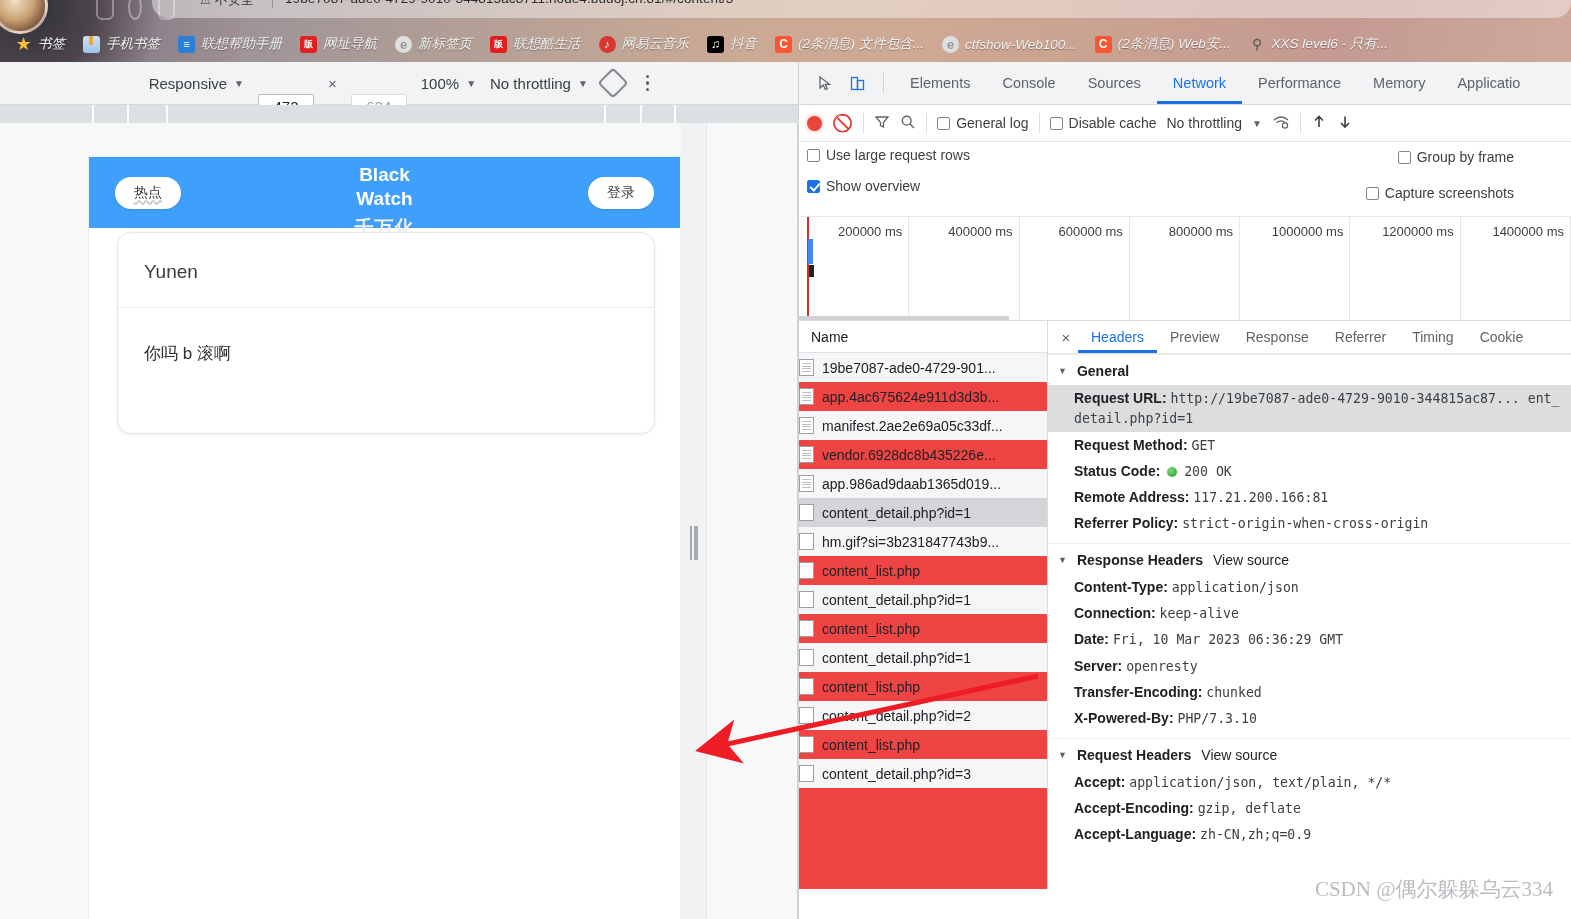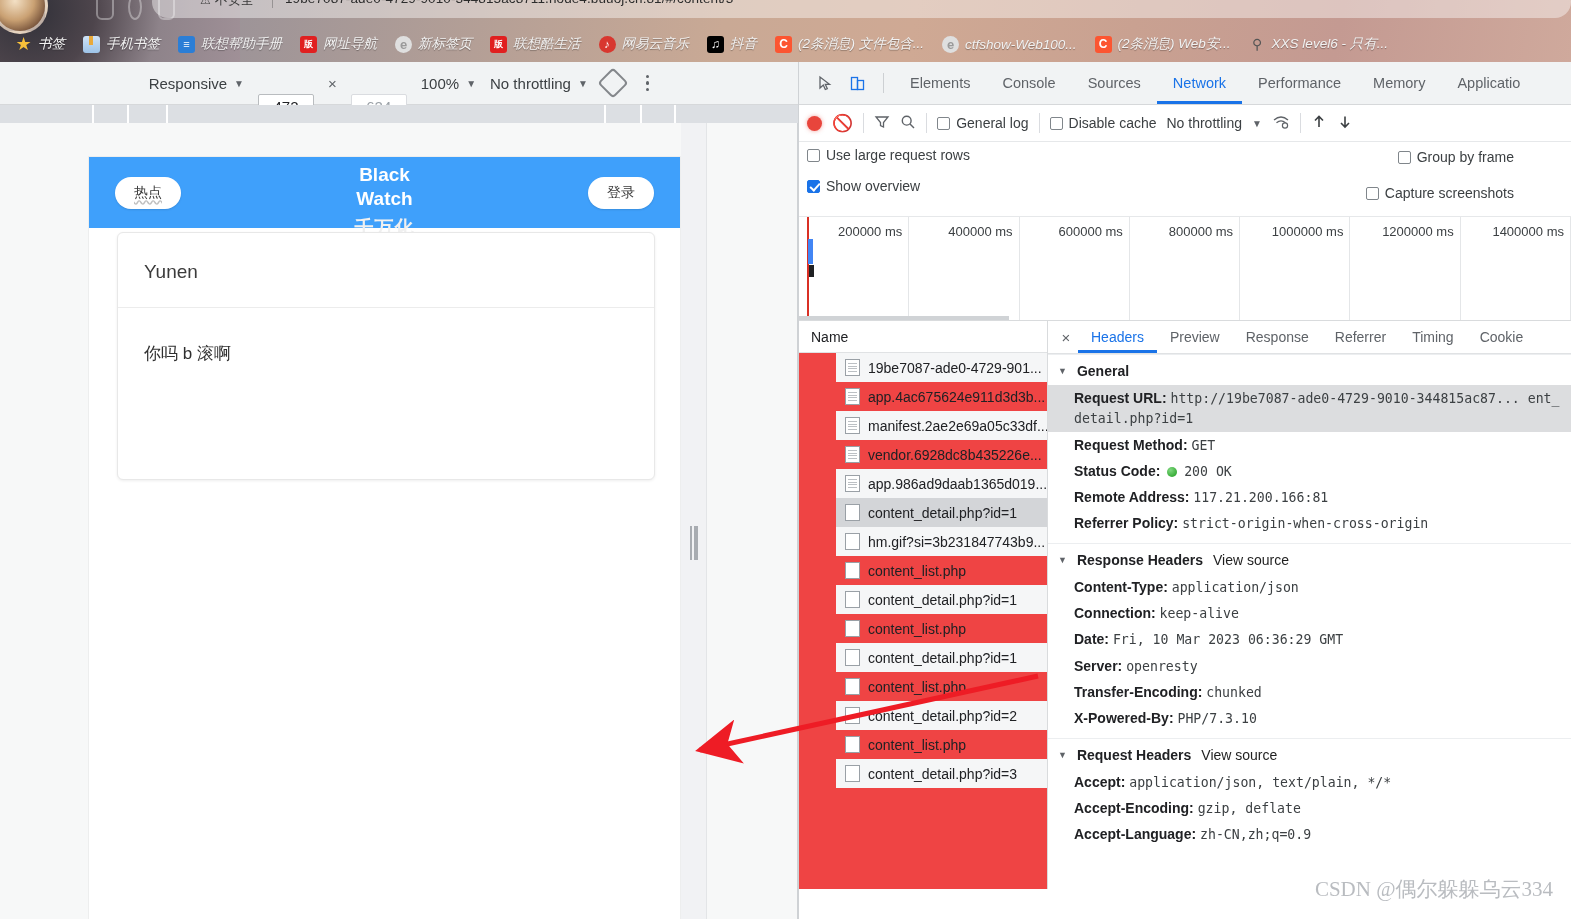--- a/index.html
+++ b/index.html
@@ -127,22 +127,22 @@
   .pill.plain { text-decoration:none; }
   .app-title {
     position:absolute; left:50%; transform:translateX(-50%); top:6px;
     color:#fff; font-size:19px; font-weight:bold; line-height:1.25; text-align:center; width:120px;
   }
   .ghost-text {
     position:absolute; left:50%; transform:translateX(-50%); top:58px;
     color:#f0f0f0; font-size:19px; font-weight:bold; white-space:nowrap; letter-spacing:1px;
   }
   .card {
-    position:absolute; left:28px; top:75px; width:538px; height:248px;
-    background:#fff; border:1px solid #e8e8e8; border-radius:6px;
+    position:absolute; left:28px; top:75px; width:538px; height:202px;
+    background:#fff; border:1px solid #e8e8e8; border-radius:14px;
     box-shadow:0 1px 3px rgba(0,0,0,.07);
   }
   .card-title { font-size:19px; color:#3b3b3b; padding:28px 26px 24px 26px; }
   .card-div { height:1px; background:#ececec; }
   .card-body { font-size:17px; color:#2f2f2f; padding:34px 26px; }
 
   
   .vsplit {
     position:absolute; left:681px; top:123px; width:26px; height:796px;
     background:#f1f2f4; border-right:1px solid #e3e5e7;
@@ -215,22 +215,22 @@
   .ov-darkbar { position:absolute; left:10px; top:48px; width:5px; height:12px; background:#202124; }
   .ov-scroll { position:absolute; left:0; bottom:0; width:210px; height:4px; background:#d0d3d6; }
 
   .net-split { display:flex; height:568px; }
   .req-list { width:249px; border-right:1px solid #d9dbdd; background:#ef4444; overflow:hidden; }
   .req-head {
     height:32px; line-height:32px; padding-left:12px; font-size:14px; color:#202124;
     border-bottom:1px solid #e0e2e4; background:#fff;
   }
   .req-row {
-    height:29px; display:flex; align-items:center; gap:8px; padding-left:9px;
-    font-size:14px; color:#202124; white-space:nowrap; overflow:hidden; cursor:pointer;margin-left:37px;
+    height:29px; display:flex; align-items:center; gap:8px; 
+    font-size:14px; color:#202124; white-space:nowrap; overflow:hidden; cursor:pointer;
   }
   .req-row:nth-child(odd) { background:#f5f6f7; }
   .req-row.sel { background:#d3d5d8 !important; }
   .doc-ico {
     width:15px;height:17px;border:1.4px solid #9aa0a6;background:#fff;flex:none;
     display:flex;flex-direction:column;justify-content:center;gap:1.5px;padding:2px;
   }
   .doc-ico.lines i { display:block;height:1.2px;background:#bcc0c4;width:100%; }
   .doc-ico.plain { }
 

